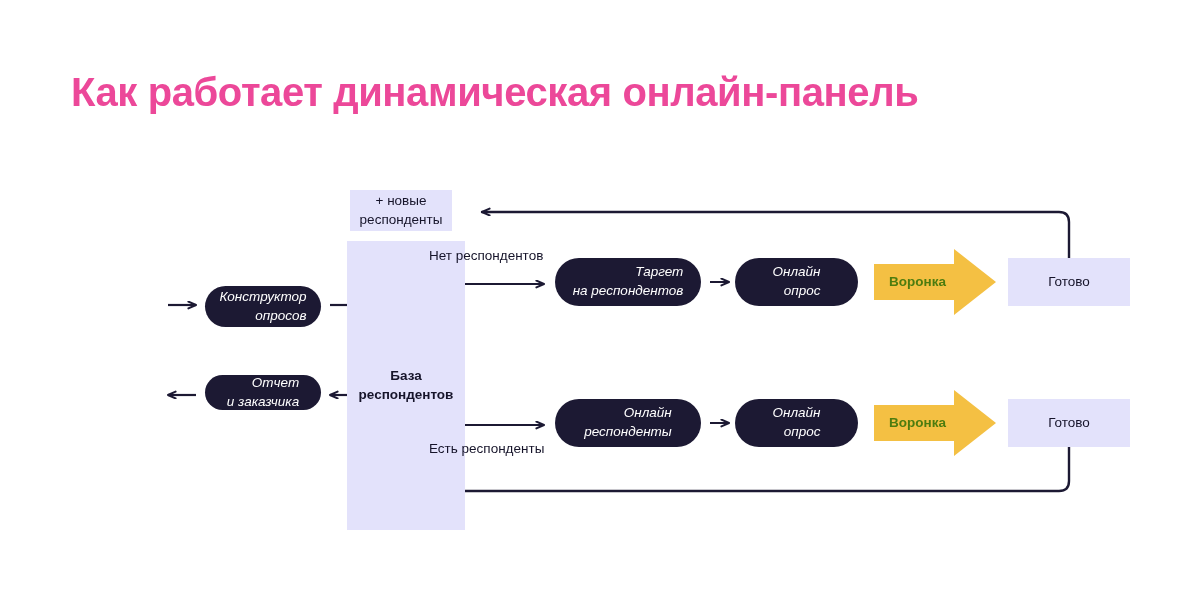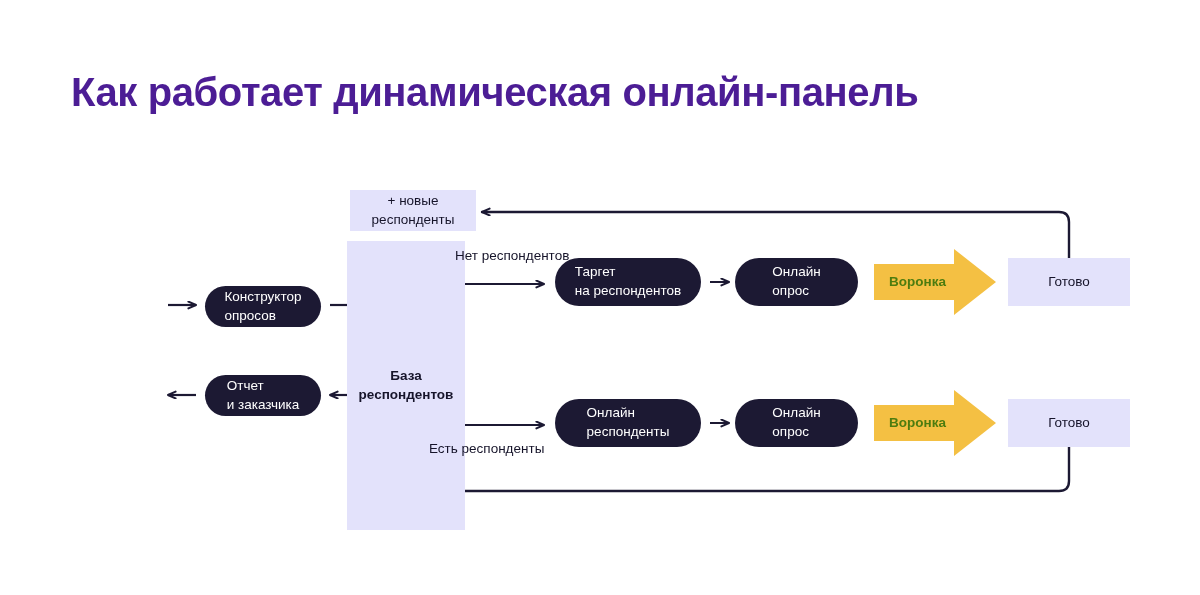--- a/index.html
+++ b/index.html
@@ -20,21 +20,21 @@
   }
 
   
   #page-title {
     position: absolute;
     left: 71px;
     top: 70px;
     font-size: 40px;
     font-weight: 700;
     letter-spacing: -0.4px;
-    color: #4c1d95;
+    color: #ec4899;
     white-space: nowrap;
   }
 
   
   .lav-box {
     position: absolute;
     background: #E3E2FB;
     display: flex;
     align-items: center;
     justify-content: center;
@@ -45,26 +45,27 @@
     box-sizing: border-box;
     padding: 2px 6px;
   }
   .pill {
     position: absolute;
     background: #1C1933;
     border-radius: 999px;
     display: flex;
     align-items: center;
     justify-content: center;
-    text-align: left;
+    text-align: right;
     color: #ffffff;
     font-size: 13.5px;
     line-height: 1.38;
     box-sizing: border-box;
     padding: 2px 10px;
+    font-style: italic;
   }
   .edge-label {
     position: absolute;
     color: #16142A;
     font-size: 13.5px;
     line-height: 1.35;
     white-space: nowrap;
   }
   .funnel-label {
     position: absolute;
@@ -144,21 +145,21 @@
       <path d="M1069,447 L1069,481 Q1069,491 1059,491 L408,491 Q398,491 398,481 L398,478" fill="none" stroke="#1C1933" stroke-width="2.4" stroke-linecap="round" marker-end="url(#arrowThinUp)"></path>
     </g>
   </svg>
 
   <svg class="layer below" viewBox="0 0 1200 595" xmlns="http://www.w3.org/2000/svg">
     <polygon points="874,264 954,264 954,249 996,282 954,315 954,300 874,300" fill="#F4C043"></polygon>
     <polygon points="874,405 954,405 954,390 996,423 954,456 954,441 874,441" fill="#F4C043"></polygon>
   </svg>
 
 
-  <div class="lav-box" style="left:350px; top:190px; width:126px; height:41px;">
+  <div class="lav-box" style="left:350px; top:190px; width:102px; height:41px;">
     <span>
       <span>+ новые</span><br>
       <span>респонденты</span>
     </span>
   </div>
 
   <div class="lav-box" style="left:347px; top:241px; width:118px; height:289px;font-weight:bold;">
     <span>
       <span>База</span><br>
       <span>респондентов</span>
@@ -173,21 +174,21 @@
     <span>Готово</span>
   </div>
 
   <div class="pill" style="left:205px; top:286px; width:116px; height:41px;">
     <span>
       <span>Конструктор</span><br>
       <span>опросов</span>
     </span>
   </div>
 
-  <div class="pill" style="left:205px; top:375px; width:116px; height:41px;">
+  <div class="pill" style="left:205px; top:375px; width:116px; height:35px;">
     <span>
       <span>Отчет</span><br>
       <span>и заказчика</span>
     </span>
   </div>
 
   <div class="pill" style="left:555px; top:258px; width:146px; height:48px;">
     <span>
       <span>Таргет</span><br>
       <span>на респондентов</span>
@@ -208,21 +209,21 @@
     </span>
   </div>
 
   <div class="pill" style="left:735px; top:399px; width:123px; height:48px;">
     <span>
       <span>Онлайн</span><br>
       <span>опрос</span>
     </span>
   </div>
 
-  <div class="edge-label" style="left:429px; top:247px;margin-left:26px;">Нет респондентов</div>
+  <div class="edge-label" style="left:429px; top:247px;">Нет респондентов</div>
 
   <div class="edge-label" style="left:429px; top:440px;">Есть респонденты</div>
 
   <div class="funnel-label" style="left:889px; top:275px;">Воронка</div>
 
   <div class="funnel-label" style="left:889px; top:416px;">Воронка</div>
 
 </div>
 
 </body></html>

